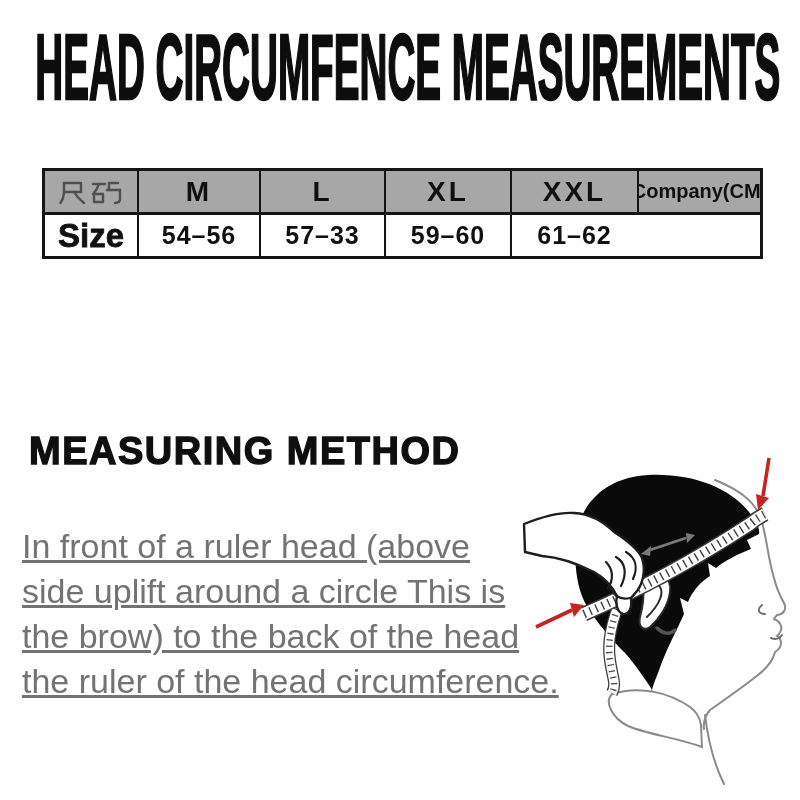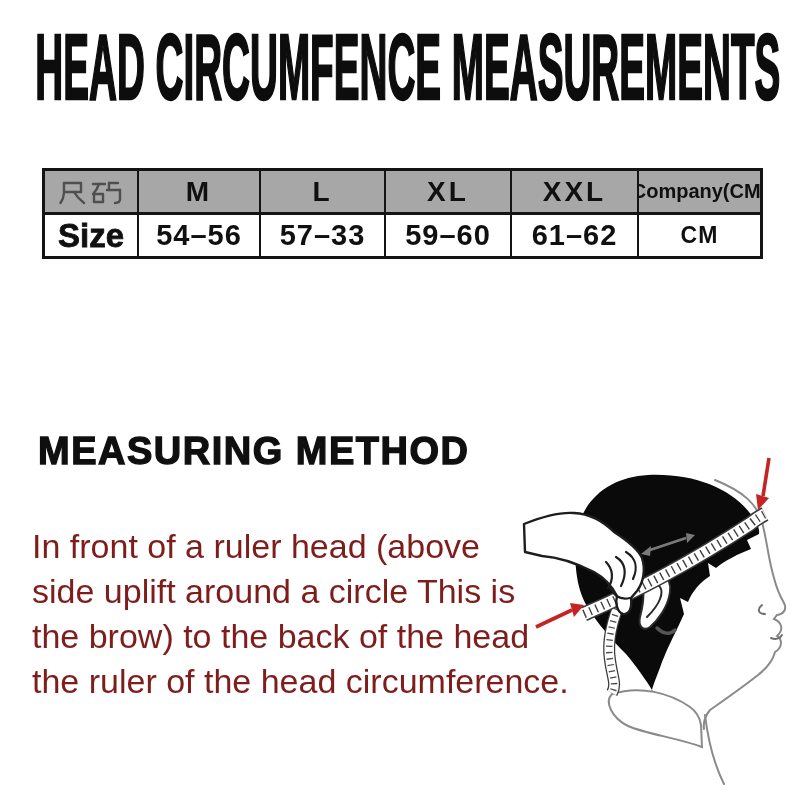--- a/index.html
+++ b/index.html
@@ -32,35 +32,36 @@
     display: flex; align-items: center; justify-content: center;
     border-left: 2px solid #141414;
     font-weight: bold; color: #101010;
     overflow: hidden;
   }
   .cell.first { border-left: none; text-align: right; }
   .cell.th { background: #a7a7a7; border-bottom: 3px solid #141414; }
   .th-size { font-size: 28px; letter-spacing: 3px; }
   .th-company { font-size: 20px; letter-spacing: 0px; }
   .td-label { font-size: 33px; font-weight: bold; -webkit-text-stroke: 0.8px #101010; }
-  .td-val { font-size: 29px; letter-spacing: 1px; }
+  .td-val { font-size: 25px; letter-spacing: 1px; }
   .td-cm { font-size: 23px; letter-spacing: 1px; }
   .cn-glyph { display: block; }
 
   
   .method-heading {
-    position: absolute; left: 38px; top: 430px;
+    position: absolute; left: 29px; top: 430px;
     font-size: 38px; font-weight: bold; color: #0f0f0f;
     -webkit-text-stroke: 1.3px #0f0f0f; letter-spacing: 1.5px;
     white-space: nowrap;
   }
   .method-text {
-    position: absolute; left: 32px; top: 524px;
-    font-size: 34px; line-height: 45px; color: #7f1d1d;
+    position: absolute; left: 22px; top: 524px;
+    font-size: 34px; line-height: 45px; color: #737373;
     font-weight: normal;
+    text-decoration: underline;
   }
   .method-text .line { white-space: nowrap; }
 
   
   .illustration {
     position: absolute; left: 500px; top: 450px; width: 300px; height: 350px;
   }
 </style>
 </head>
 <body>
@@ -91,21 +92,20 @@
   <div class="cell th th-size">L</div>
   <div class="cell th th-size">XL</div>
   <div class="cell th th-size">XXL</div>
   <div class="cell th th-company">Company(CM)</div>
 
   <div class="cell first td-label">Size</div>
   <div class="cell td-val">54–56</div>
   <div class="cell td-val">57–33</div>
   <div class="cell td-val">59–60</div>
   <div class="cell td-val">61–62</div>
-  <div class="cell td-cm">CM</div>
 </div>
 
 <div class="method-heading">MEASURING METHOD</div>
 
 <div class="method-text">
   <div class="line">In front of a ruler head (above</div>
   <div class="line">side uplift around a circle This is</div>
   <div class="line">the brow) to the back of the head</div>
   <div class="line">the ruler of the head circumference.</div>
 </div>

